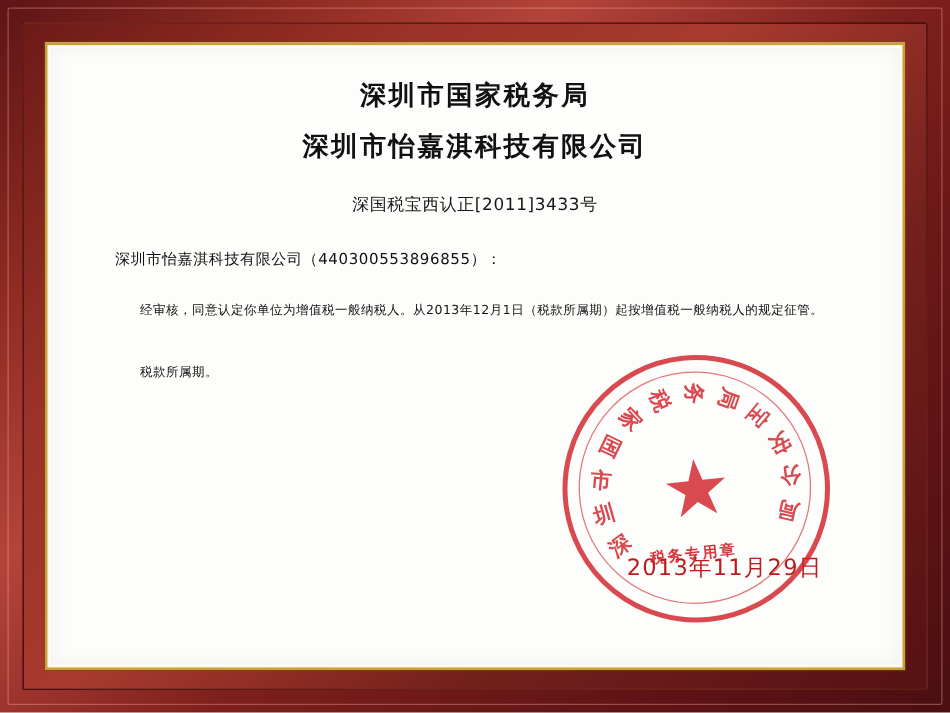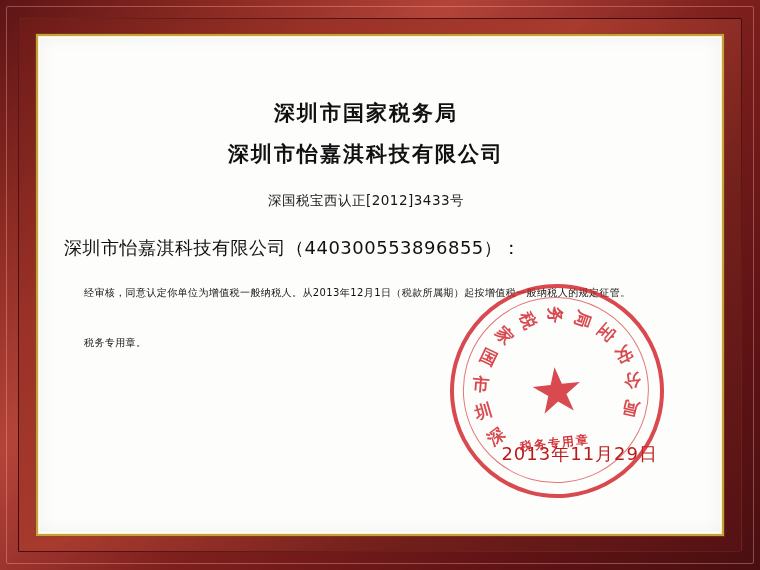--- a/index.html
+++ b/index.html
@@ -59,46 +59,45 @@
     position: absolute;
     left: 0; top: 0; right: 0; bottom: 0;
     pointer-events: none;
     box-shadow: inset 0 0 18px rgba(0,0,0,0.05);
   }
 
   
   .doc {
     position: absolute;
     left: 0; top: 0; right: 0; bottom: 0;
-    padding: 14px 52px 0 24px;
+    padding: 14px 52px 0 52px;
     box-sizing: border-box;
     color: #1d1d1d;
     font-family: "DejaVu Sans", "Liberation Sans", sans-serif;
-    margin-top: 37px;
   }
   .title-1, .title-2 {
     text-align: center;
     font-weight: bold;
     font-size: 21px;
     letter-spacing: 2px;
     color: #111;
   }
   .title-1 { margin-top: 10px; }
   .title-2 { margin-top: 13px; }
 
   .doc-no {
     text-align: center;
     font-size: 13.5px;
     margin-top: 24px;
     color: #161616;
     letter-spacing: 0.5px;
   }
 
   .addressee {
-    font-size: 18px;
+    font-size: 12px;
     margin-top: 26px;
     color: #111;
     letter-spacing: 0.5px;
   }
 
   .para {
     font-size: 10px;
     margin-top: 18px;
     line-height: 30px;
     text-align: justify;
@@ -197,27 +196,27 @@
   <div class="frame-bevel-hi"></div>
   <div class="frame-inner-wood"></div>
   <div class="frame-gold"></div>
 
   <div class="mat">
     <div class="doc">
 
       <div class="title-1">深圳市国家税务局</div>
       <div class="title-2">深圳市怡嘉淇科技有限公司</div>
 
-      <div class="doc-no">深国税宝西认正[2012]3433号</div>
+      <div class="doc-no">深国税宝西认正[2011]3433号</div>
 
       <div class="addressee">深圳市怡嘉淇科技有限公司（440300553896855）：</div>
 
       <div class="para indent">经审核，同意认定你单位为增值税一般纳税人。从2013年12月1日（税款所属期）起按增值税一般纳税人的规定征管。</div>
 
-      <div class="para indent note">税务专用章。</div>
+      <div class="para indent note">税款所属期。</div>
 
       <div class="date-line">2013年11月29日</div>
 
       <div class="seal-wrap">
         <div class="seal">
           <div class="seal-inner-ring"></div>
           <div class="seal-text-top" id="seal-arc" style="transform: rotate(-6deg);">
               <div class="arc-char" style="left: 34.1206px; top: 135.119px;">
                 <b style="color: rgb(208, 35, 43); transform: translate(-50%, -50%) rotate(-25deg);">深</b>
               </div>

